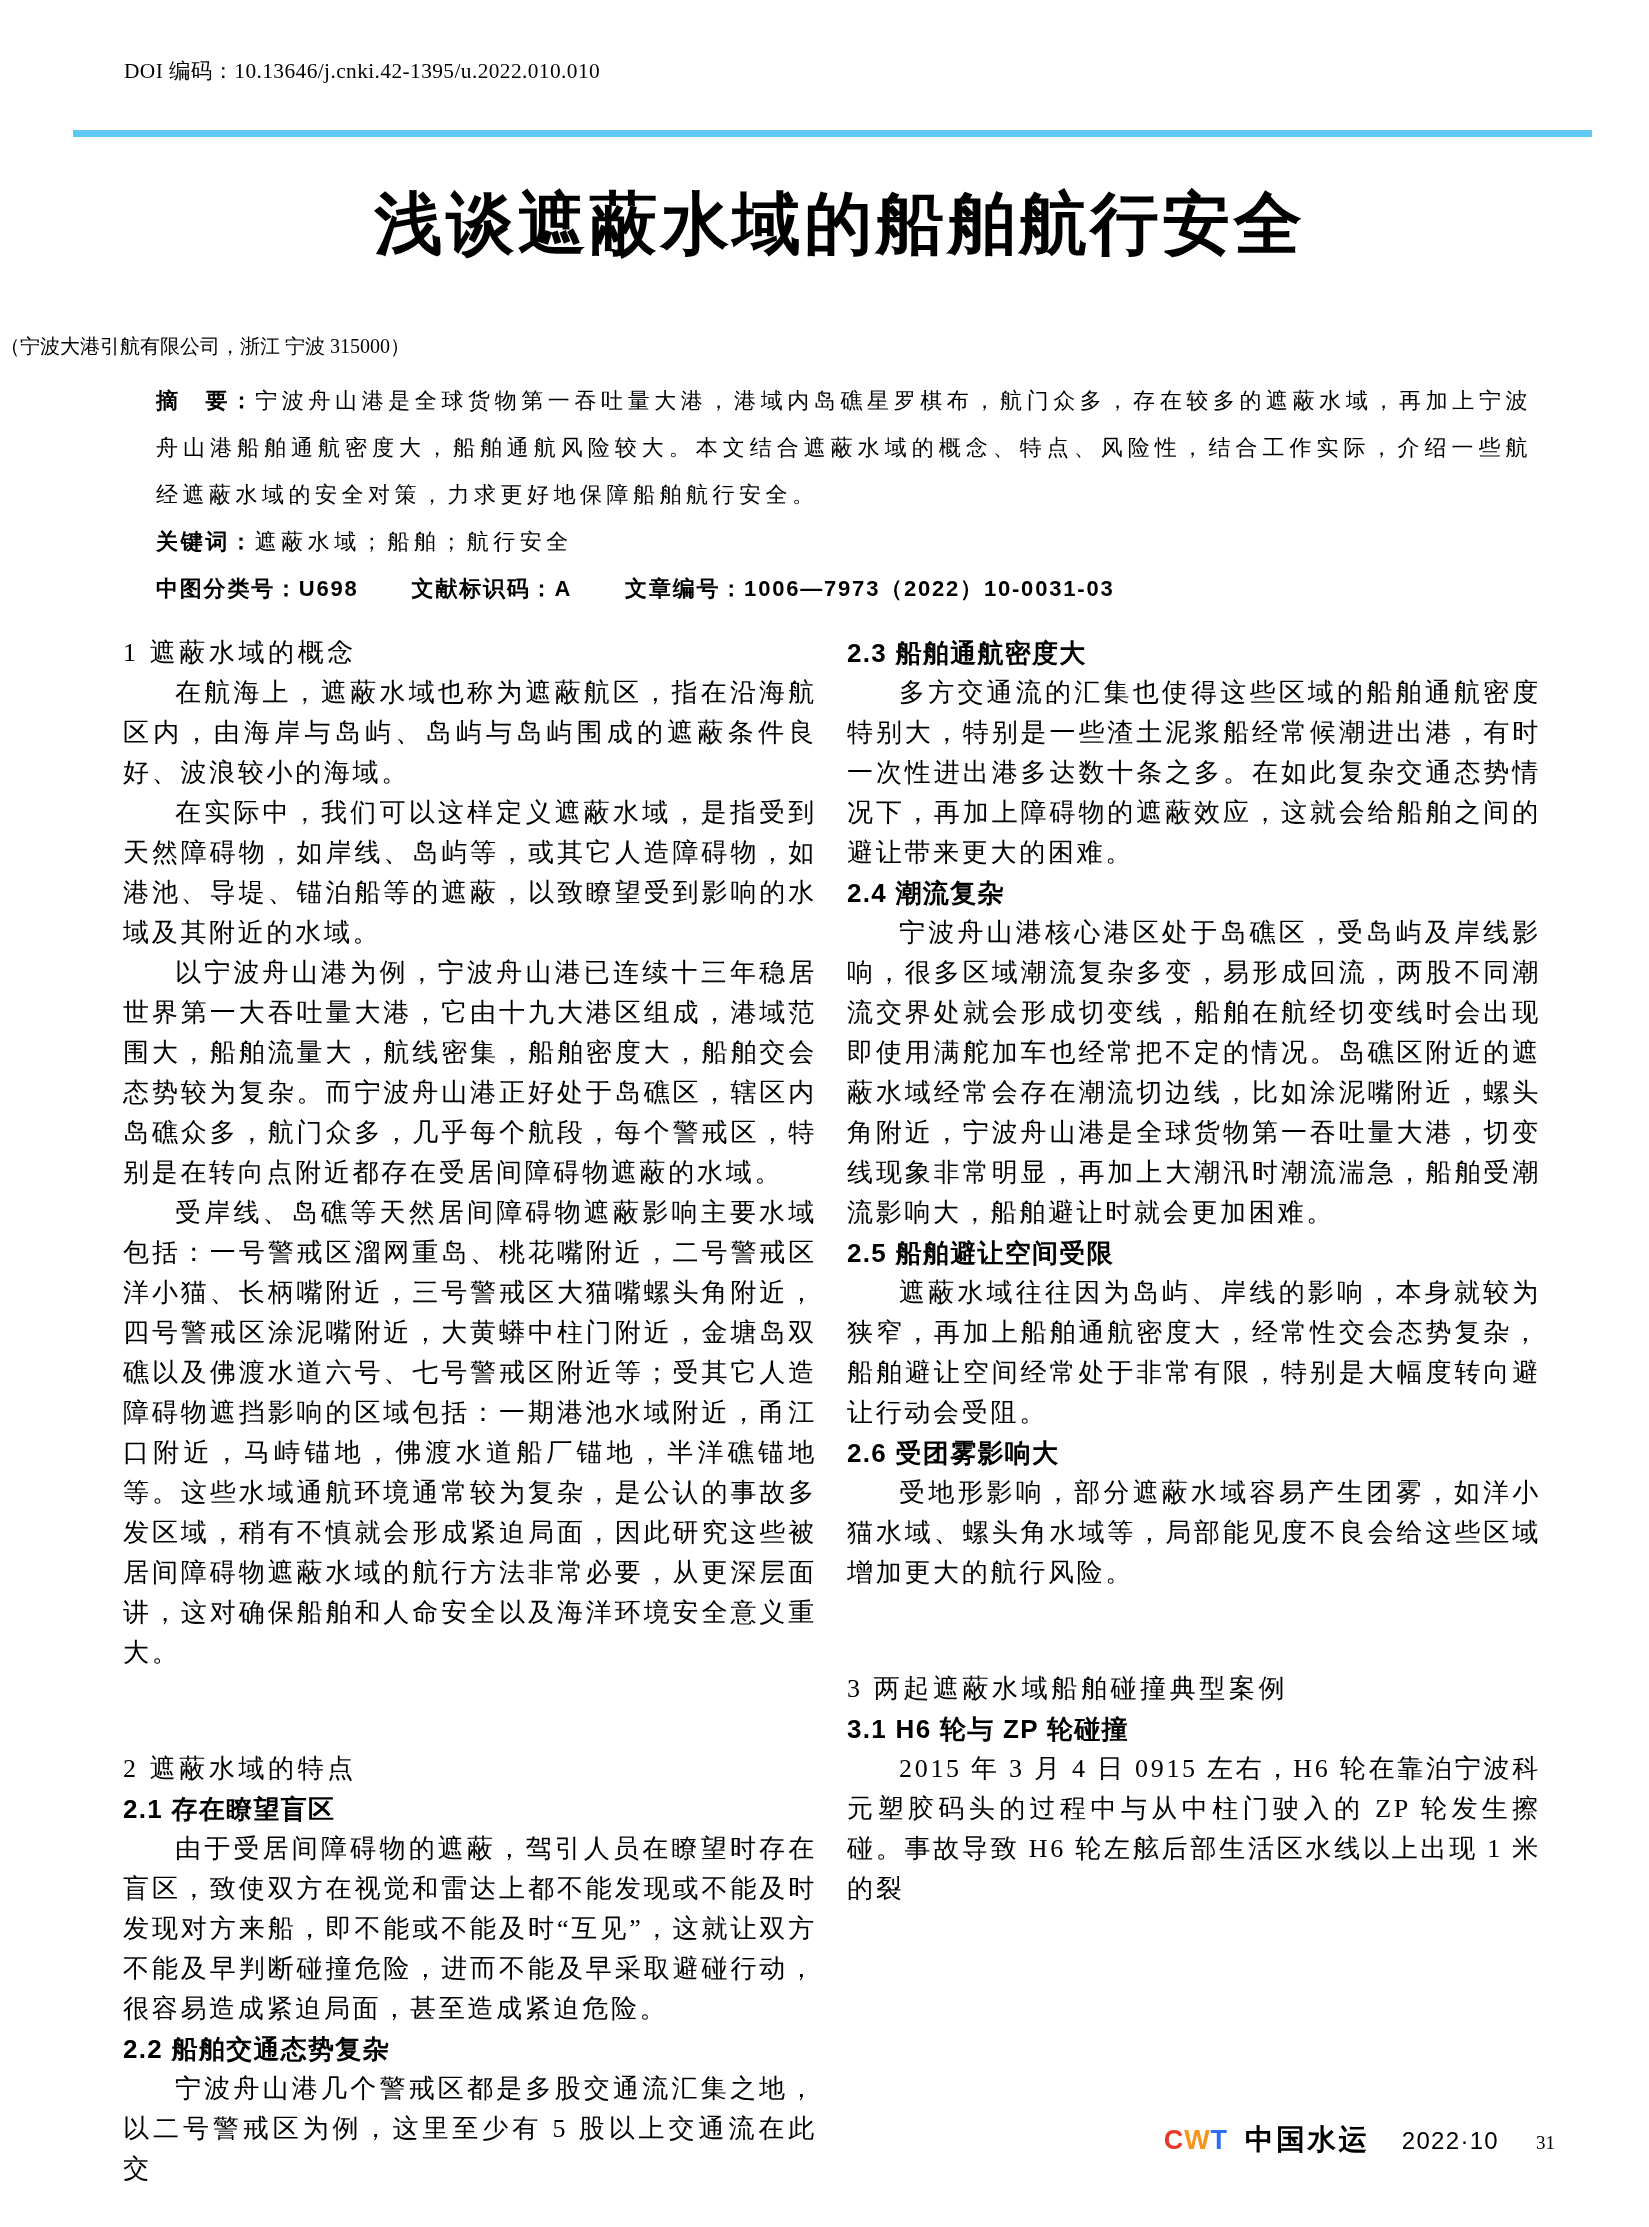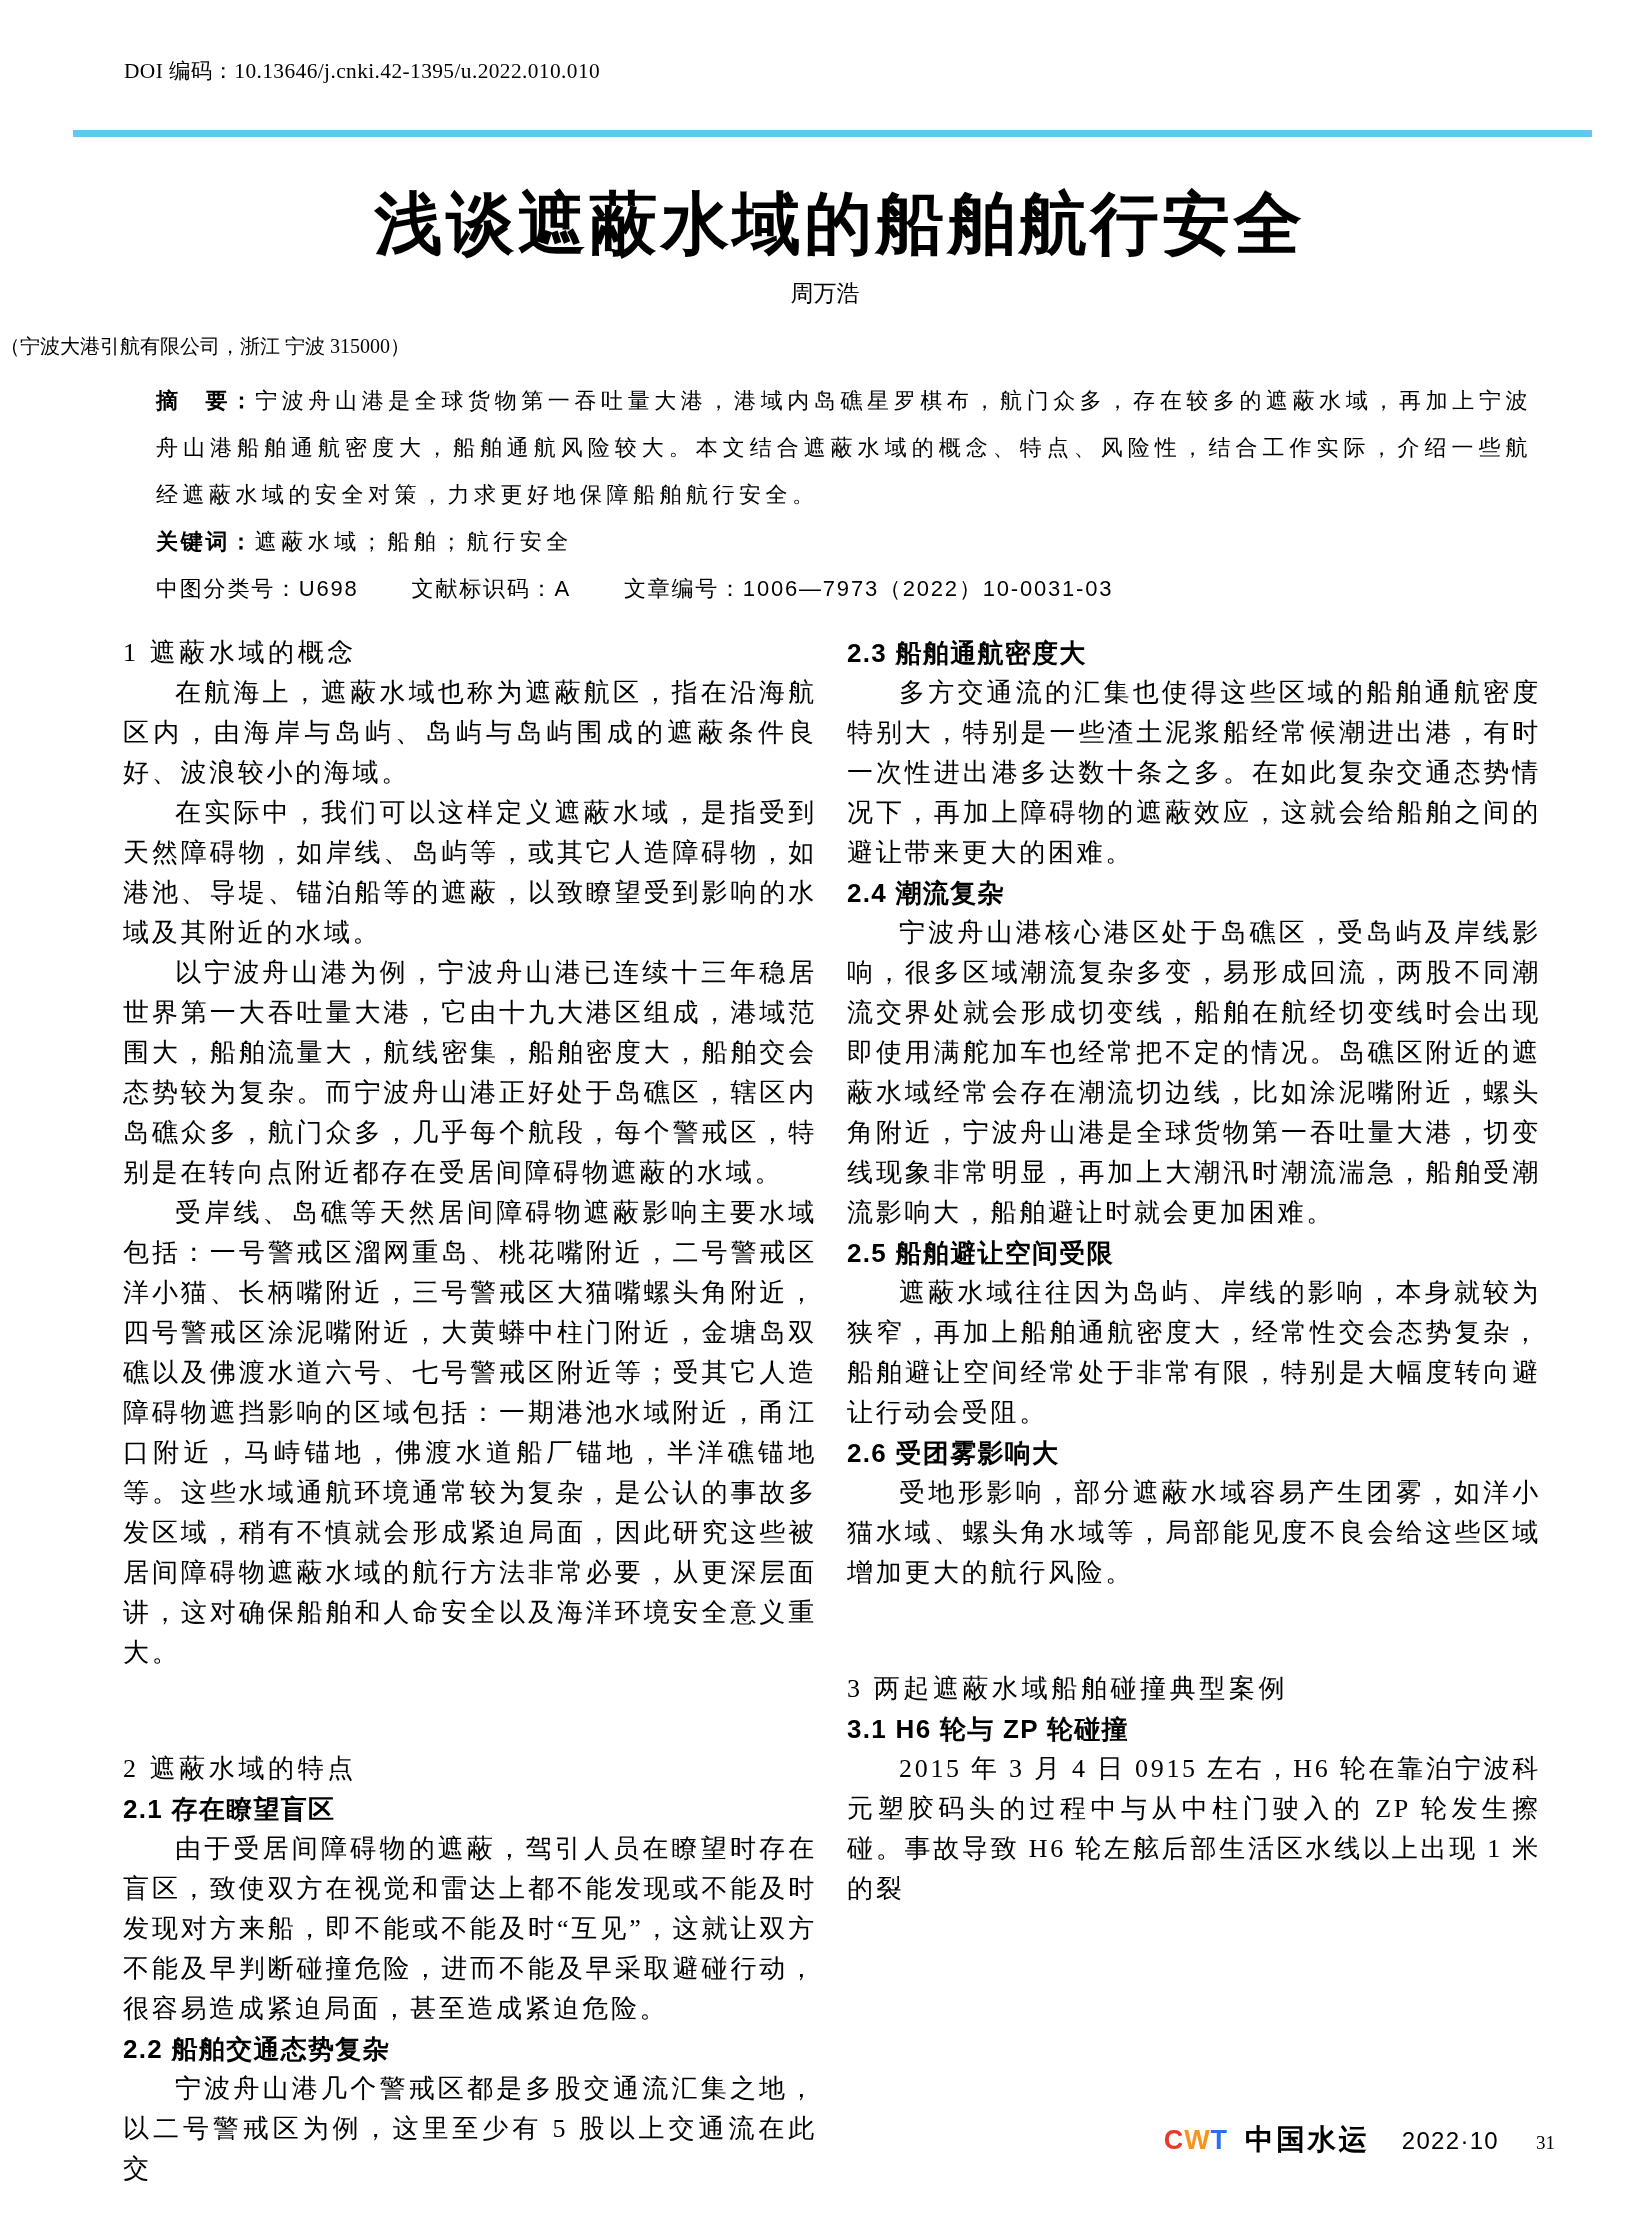--- a/index.html
+++ b/index.html
@@ -39,21 +39,21 @@
     text-align: justify;
   }
   .front p { margin: 0; }
   .front .lbl {
     font-weight: bold;
     font-family: "Liberation Sans", sans-serif;
     letter-spacing: 2.7px;
   }
   .front .meta-line {
     font-family: "Liberation Sans", sans-serif;
-    font-weight: normal; letter-spacing: 1.8px; text-align: left;
+    font-weight: bold; letter-spacing: 1.8px; text-align: left;
   }
   .front .meta-line span + span { margin-left: 53px; }
   .col {
     position: absolute; top: 616px; width: 694px;
     font-size: 26px; line-height: 40px; letter-spacing: 2.7px;
     text-align: justify;
     margin-top: 17px;
   }
   #col-left  { left: 123px; }
   #col-right { left: 847px; }
@@ -87,21 +87,20 @@
 </style>
 </head>
 <body>
 
 <div class="page">
 
   <div class="doi">DOI 编码：10.13646/j.cnki.42-1395/u.2022.010.010</div>
   <div class="rule" style="background-color: rgb(94, 201, 242);"></div>
 
   <h1 class="title">浅谈遮蔽水域的船舶航行安全</h1>
-  <div class="author">周万浩</div>
   <div class="affiliation">（宁波大港引航有限公司，浙江 宁波 315000）</div>
 
   <div class="front">
     <p><span class="lbl">摘　要：</span><span>宁波舟山港是全球货物第一吞吐量大港，港域内岛礁星罗棋布，航门众多，存在较多的遮蔽水域，再加上宁波舟山港船舶通航密度大，船舶通航风险较大。本文结合遮蔽水域的概念、特点、风险性，结合工作实际，介绍一些航经遮蔽水域的安全对策，力求更好地保障船舶航行安全。</span></p>
     <p><span class="lbl">关键词：</span><span>遮蔽水域；船舶；航行安全</span></p>
     <p class="meta-line">
       <span>中图分类号：U698</span><span>文献标识码：A</span><span>文章编号：1006—7973（2022）10-0031-03</span>
     </p>
   </div>
 

